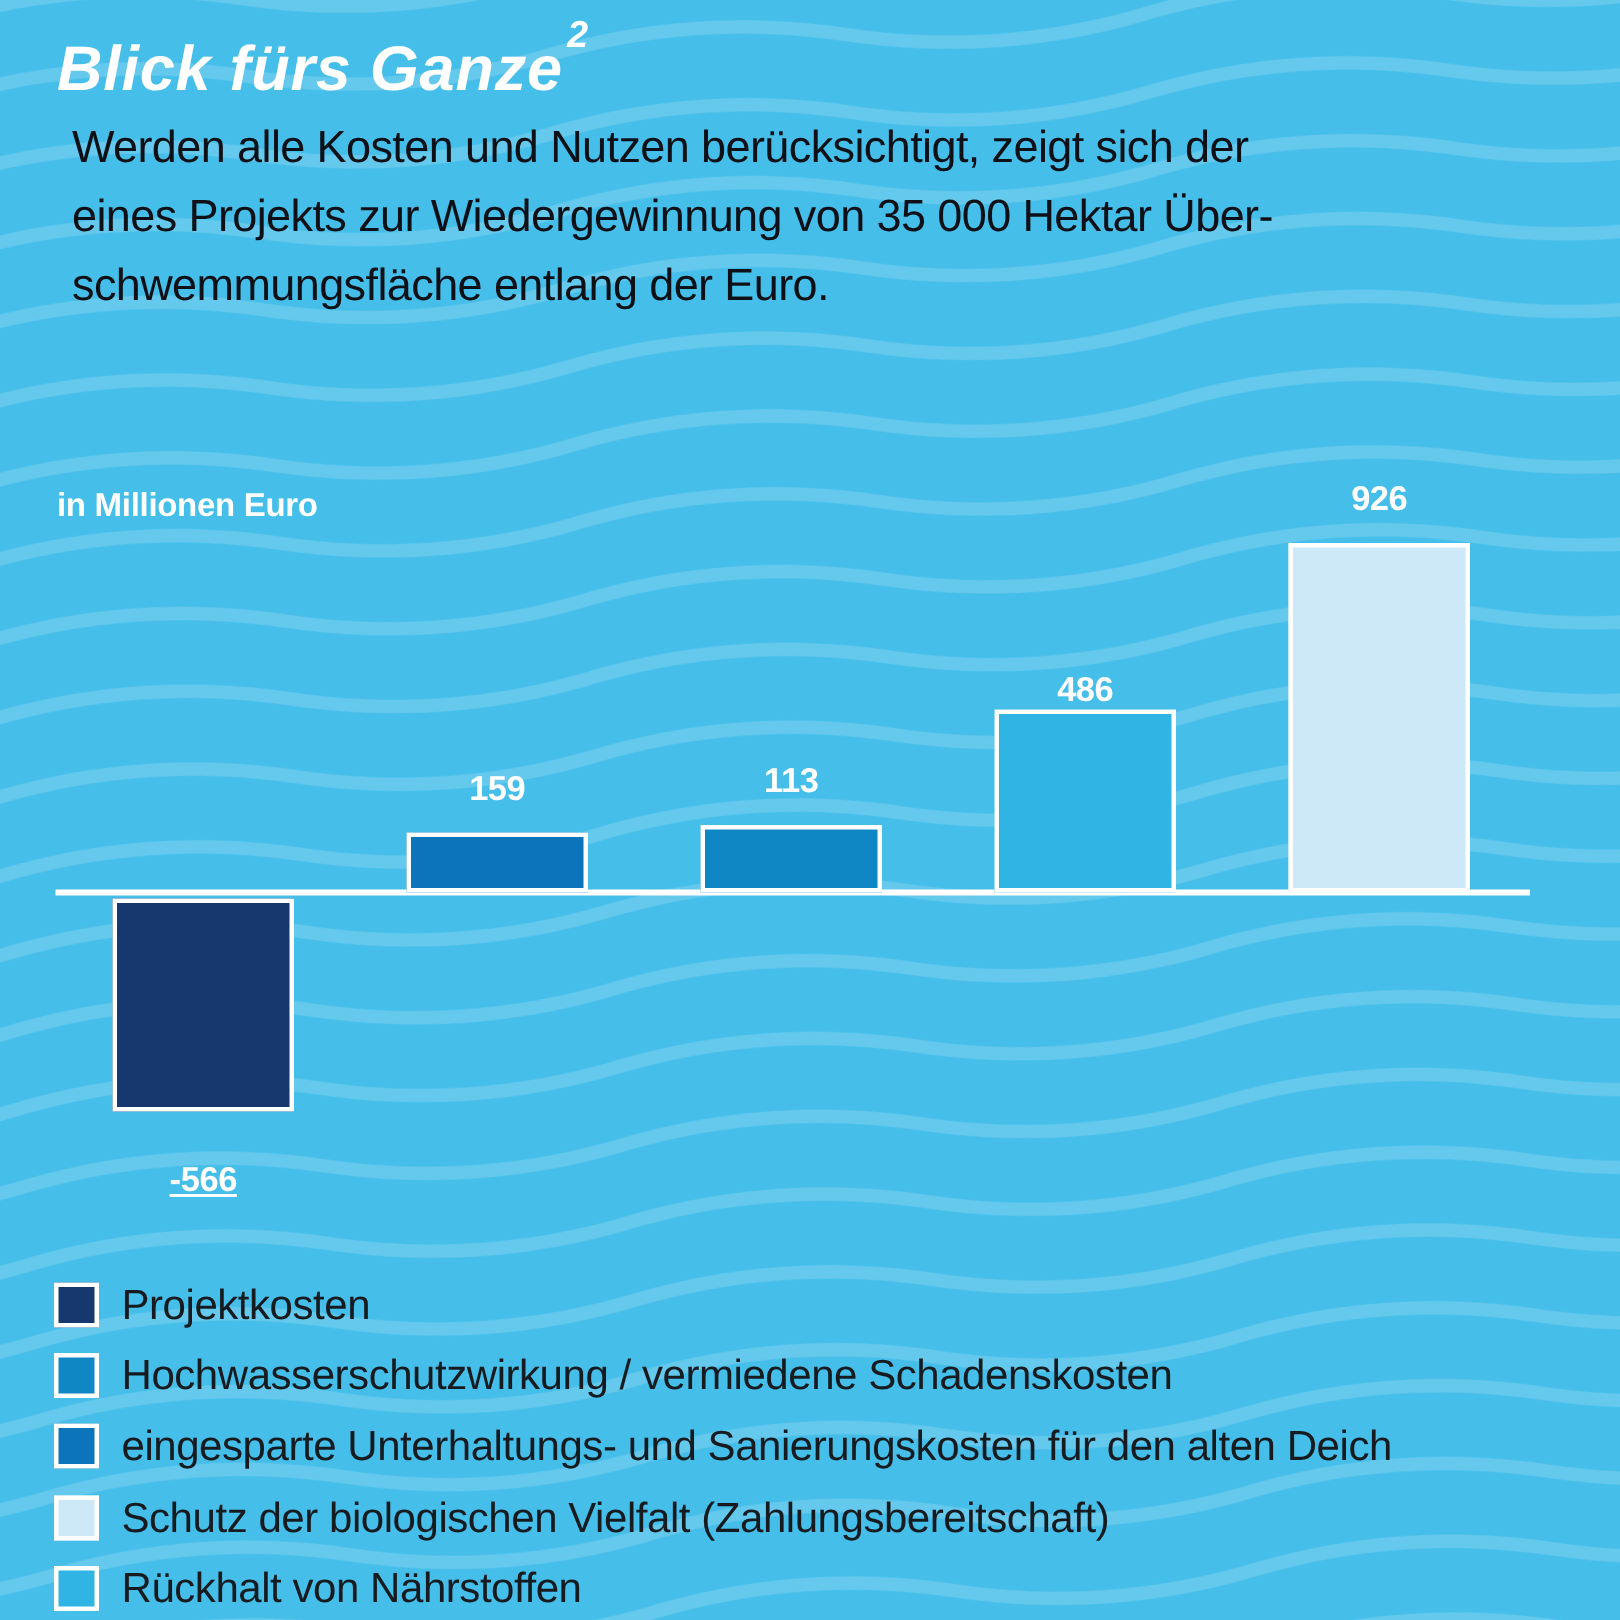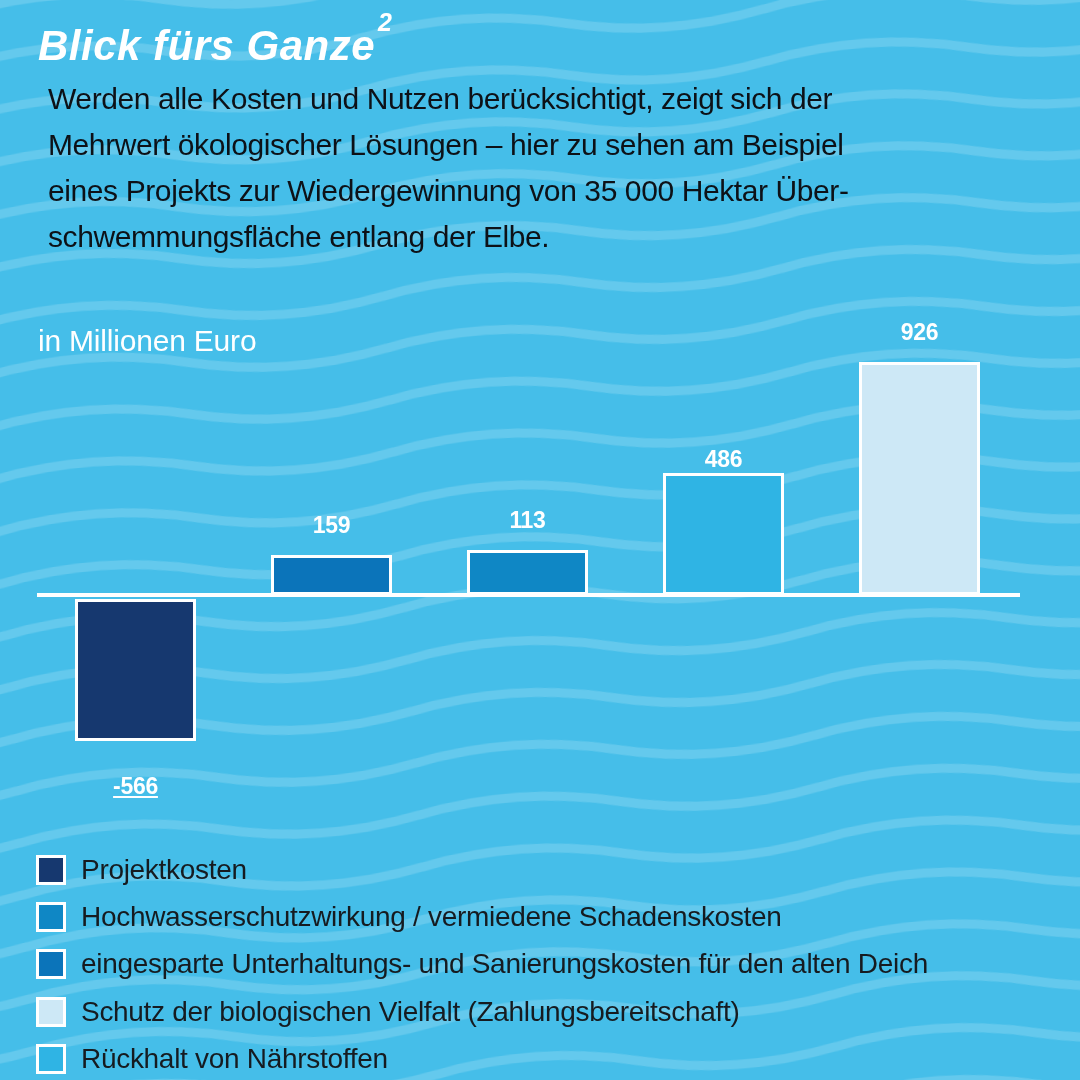--- a/index.html
+++ b/index.html
@@ -29,21 +29,21 @@
 
   .intro {
     position: absolute; left: 38px; top: 76px;
     font-size: 30px; font-weight: normal; line-height: 46px;
     color: #0d1117; letter-spacing: -0.4px; margin-left: 10px;
   }
   .intro div { white-space: nowrap; }
 
   .unit-label {
     position: absolute; left: 38px; top: 324px;
-    font-size: 30px; font-weight: normal; color: #ffffff;
+    font-size: 22px; font-weight: bold; color: #ffffff;
     letter-spacing: -0.2px; white-space: nowrap;
   }
 
   .zero-line {
     position: absolute; left: 37px; top: 593px;
     width: 983px; height: 4px; background: #ffffff;
   }
 
   .bar {
     position: absolute; width: 121px;
@@ -83,23 +83,22 @@
   </svg>
 
   <div class="content">
 
     <div class="title">
       <span>Blick fürs Ganze</span><sup>2</sup>
     </div>
 
     <div class="intro">
       <div>Werden alle Kosten und Nutzen berücksichtigt, zeigt sich der</div>
-      <div>Mehrwert ökologischer Lösungen – hier zu sehen am Beispiel</div>
       <div>eines Projekts zur Wiedergewinnung von 35 000 Hektar Über-</div>
-      <div>schwemmungsfläche entlang der Elbe.</div>
+      <div>schwemmungsfläche entlang der Euro.</div>
     </div>
 
     <div class="unit-label">in Millionen Euro</div>
 
     <div>
       <div class="zero-line"></div>
       <div id="bars">
           <div class="bar" style="left: 75px; top: 599px; height: 142px; background: rgb(22, 56, 111);"></div>
           <div class="bar-value" style="left: 35.5px; top: 773px; text-decoration: underline;">-566</div>
           <div class="bar" style="left: 271px; top: 555px; height: 40px; background: rgb(11, 116, 186);"></div>

